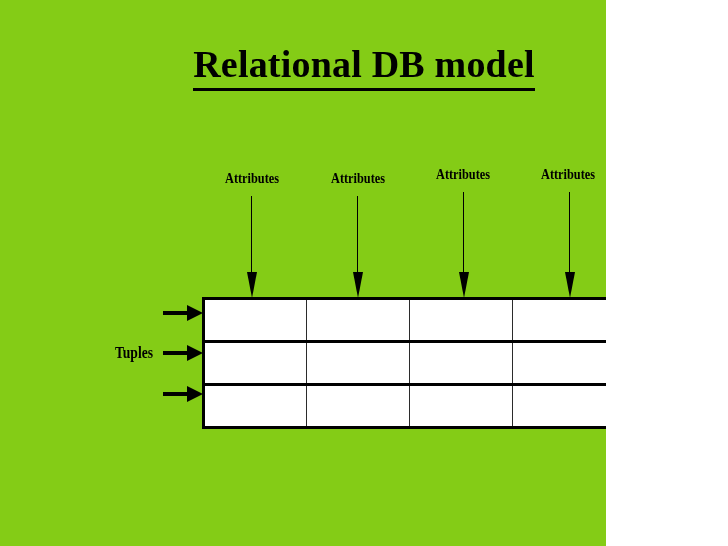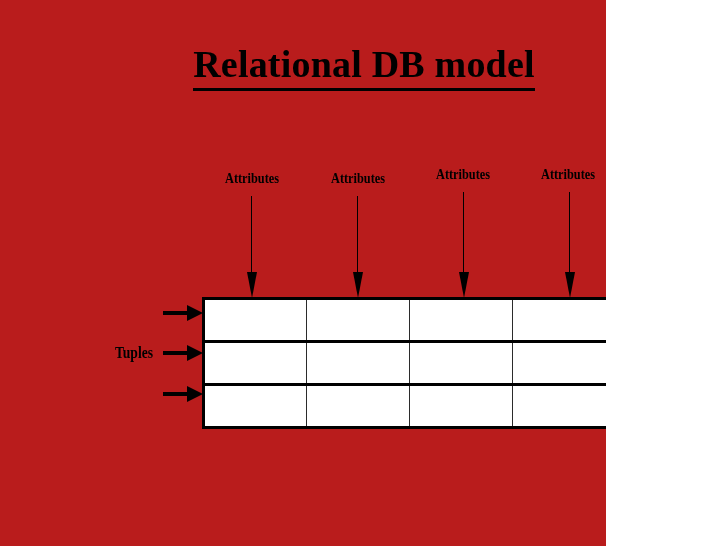--- a/index.html
+++ b/index.html
@@ -4,21 +4,21 @@
 <style>
   html, body {
     margin: 0;
     padding: 0;
     background: #ffffff;
   }
   #slide {
     position: relative;
     width: 606px;
     height: 546px;
-    background: #b91c1c;
+    background: #84cc16;
     overflow: hidden;
     font-family: "Liberation Serif", "DejaVu Serif", serif;
   }
 
   
   #title {
     position: absolute;
     left: 0;
     top: 42px;
     width: 728px;

